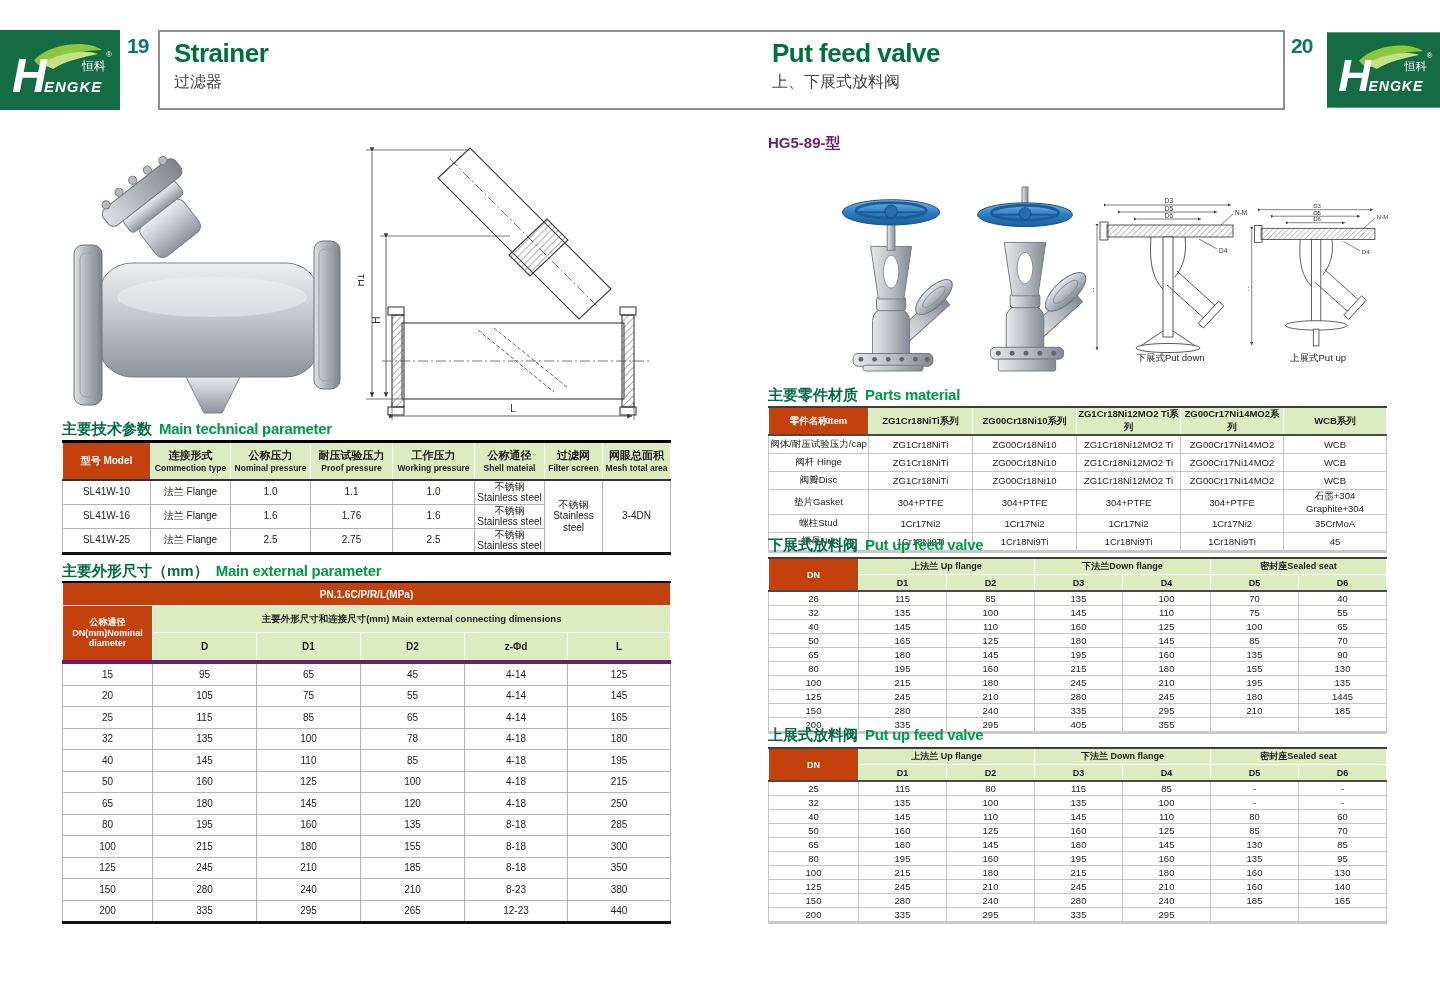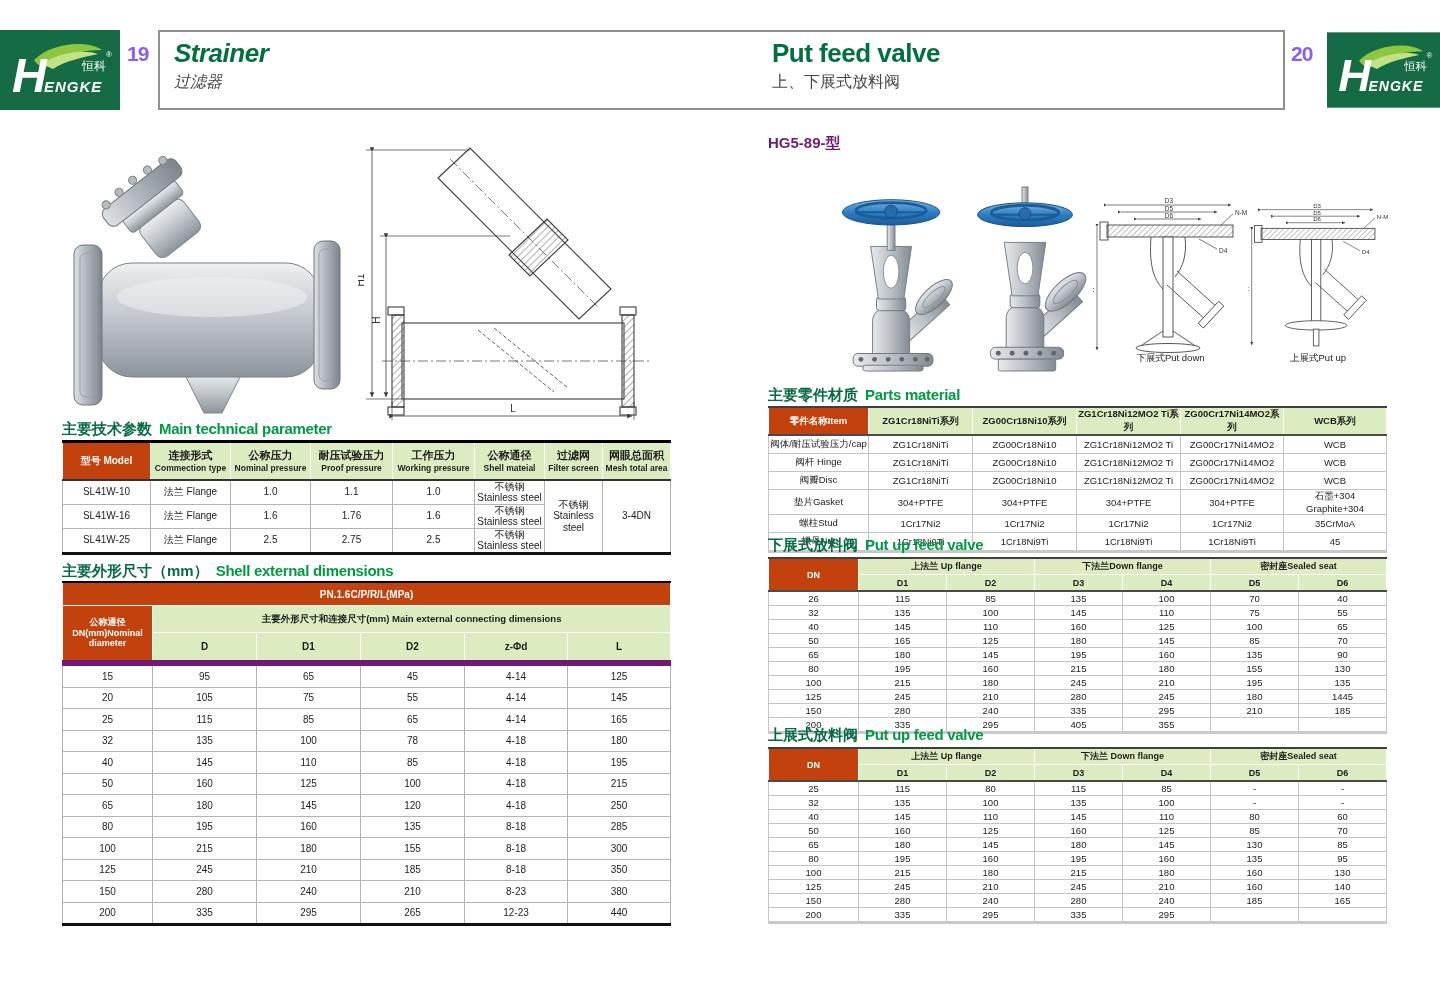--- a/index.html
+++ b/index.html
@@ -3,27 +3,27 @@
 <meta charset="utf-8">
 <style>
   html,body{margin:0;padding:0;background:#ffffff;}
   .page{position:relative;width:1440px;height:984px;background:#fff;overflow:hidden;
         font-family:"Liberation Sans", sans-serif;color:#1c1c1c;}
 
   
   .logo-block{position:absolute;top:30px;height:80px;}
   .logo-left{left:0;width:120px;}
   .logo-right{left:1327px;width:113px;}
-  .pagenum{position:absolute;top:42px;font-size:21px;font-weight:bold;color:#8b5cf6;letter-spacing:-1px;}
+  .pagenum{position:absolute;top:34px;font-size:21px;font-weight:bold;color:#0f766e;letter-spacing:-1px;}
   .pagenum-left{left:127px;}
   .pagenum-right{left:1291px;}
   .title-box{position:absolute;left:158px;top:30px;width:1127px;height:80px;border:2px solid #8f8f8f;
              background:#fff;box-sizing:border-box;}
   .t-group{position:absolute;top:7px;}
-  .t-group-left{left:14px;font-style:italic;}
+  .t-group-left{left:14px;}
   .t-group-right{left:612px;}
   .big-title{font-size:26px;font-weight:bold;color:#00703f;letter-spacing:-0.5px;line-height:1.1;}
   .sub-title{font-size:16px;color:#454545;margin-top:4px;}
 
   
   .sec-title{position:absolute;display:flex;align-items:baseline;gap:7px;white-space:nowrap;}
   .sec-zh{font-size:15px;font-weight:bold;color:#056b45;}
   .sec-en{font-size:15px;font-weight:bold;color:#009a44;letter-spacing:-0.3px;}
   .model-code{position:absolute;left:768px;top:134px;font-size:15px;font-weight:bold;color:#701a75;}
 
@@ -44,21 +44,21 @@
   .table-tech .hen{display:block;font-size:8.5px;font-weight:bold;color:#222;}
   .table-tech .model-th{font-size:10px;font-weight:bold;}
 
   
   .table-dims{position:absolute;left:62px;top:581px;width:608px;
               border-top:2px solid #000;border-bottom:3px solid #111;}
   .table-dims .band{height:22px;font-size:10px;font-weight:bold;}
   .table-dims .gh{height:26px;font-size:9.5px;font-weight:bold;}
   .table-dims .sh{height:27px;font-size:10px;font-weight:bold;}
   .table-dims .dnh{font-size:9px;white-space:pre-line;line-height:1.2;font-weight:bold;}
-  .table-dims thead{border-bottom:6px solid #701a75;}
+  .table-dims thead{border-bottom:4px solid #701a75;}
   .table-dims td{height:20.5px;font-size:10px;}
 
   
   .rtable{position:absolute;left:768px;width:618px;border-top:2px solid #3f3f3f;border-bottom:3px solid #c9c9c9;}
   .rtable td{border:1px solid #c4c4c4;font-size:9.5px;}
   .rtable thead{border-bottom:2px solid #4a4a4a;}
   .table-parts{top:406px;}
   .table-parts th{height:22px;font-size:9.5px;font-weight:bold;}
   .table-parts td{height:17px;}
   .table-down{top:557px;}
@@ -265,21 +265,21 @@
           <td>2.75</td>
           <td>2.5</td>
           <td>不锈钢
 Stainless steel</td>
         </tr>
       </tbody>
   </table>
 
   <div class="sec-title" style="left:62px;top:562px;">
     <span class="sec-zh">主要外形尺寸（mm）</span>
-    <span class="sec-en">Shell external dimensions</span>
+    <span class="sec-en">Main external parameter</span>
   </div>
 
   <table class="table-dims">
     <colgroup>
         <col style="width:90px">
         <col style="width:104px">
         <col style="width:104px">
         <col style="width:104px">
         <col style="width:103px">
         <col style="width:103px">

